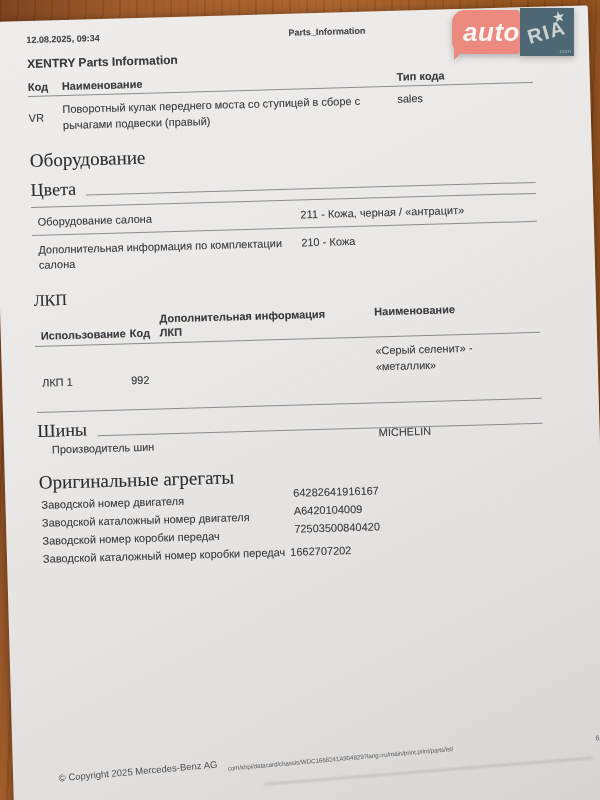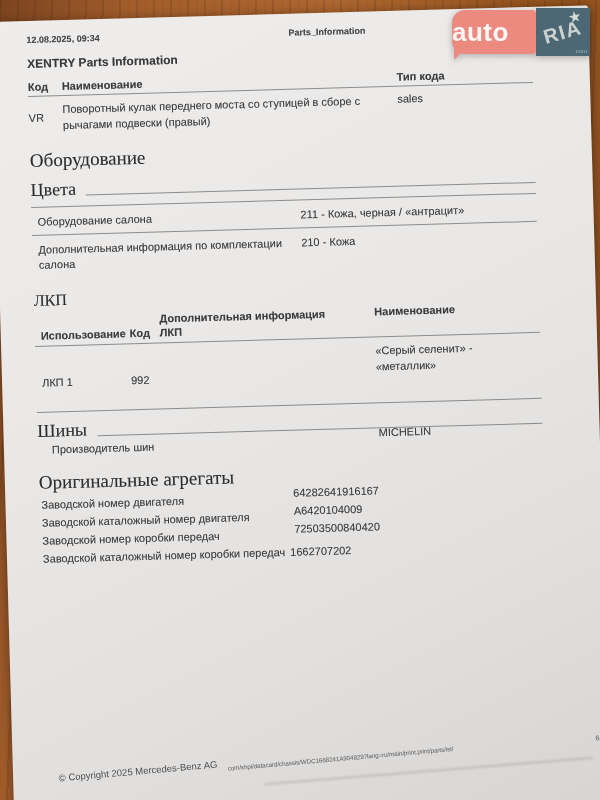--- a/index.html
+++ b/index.html
@@ -78,22 +78,22 @@
     background:rgba(80,72,65,.20);filter:blur(1.2px);transform:rotate(-3deg);}
   .footer{position:absolute;left:46px;top:752px;width:548px;
     transform:rotate(-3.4deg);transform-origin:0 100%;
     display:flex;align-items:flex-start;color:#4b4d50;}
   .copyright{font-size:9.5px;white-space:nowrap;}
   .footer-url{font-size:6.3px;color:#5c5e61;margin-left:10px;position:relative;top:7px;
     white-space:nowrap;letter-spacing:-.1px;}
   .page-num{margin-left:auto;font-size:7px;position:relative;top:9px;color:#55575a;}
   
   .watermark{position:absolute;left:452px;top:8px;display:flex;filter:drop-shadow(0 2px 3px rgba(0,0,0,.25));}
-  .wm-pill{position:relative;width:84px;height:44px;margin-top:2px;background:#ec8a80;
-    border-radius:13px 4px 4px 13px;display:flex;align-items:center;justify-content:flex-start;}
+  .wm-pill{position:relative;width:68px;height:44px;margin-top:2px;background:#ec8a80;
+    border-radius:13px 4px 4px 13px;display:flex;align-items:center;justify-content:flex-end;font-style:italic;}
   .wm-pill::after{content:"";position:absolute;left:2px;bottom:-6px;
     border:7px solid transparent;border-top-color:#ec8a80;border-left-color:#ec8a80;}
   .wm-auto{color:#fdf6f4;font-size:26px;font-weight:bold;letter-spacing:.5px;line-height:1;}
   .wm-panel{position:relative;width:54px;height:48px;background:#4e6774;overflow:hidden;}
   .wm-ria{position:absolute;left:7px;top:14px;color:#ccd2cf;font-size:20px;font-weight:bold;
     letter-spacing:1.5px;transform:rotate(-16deg);line-height:1;}
   .wm-star{position:absolute;right:9px;top:1px;color:#d4dad6;font-size:15px;transform:rotate(-12deg);line-height:1;}
   .wm-tld{position:absolute;right:3px;bottom:2px;color:#93b3b1;font-size:6px;}
 </style>
 </head>

